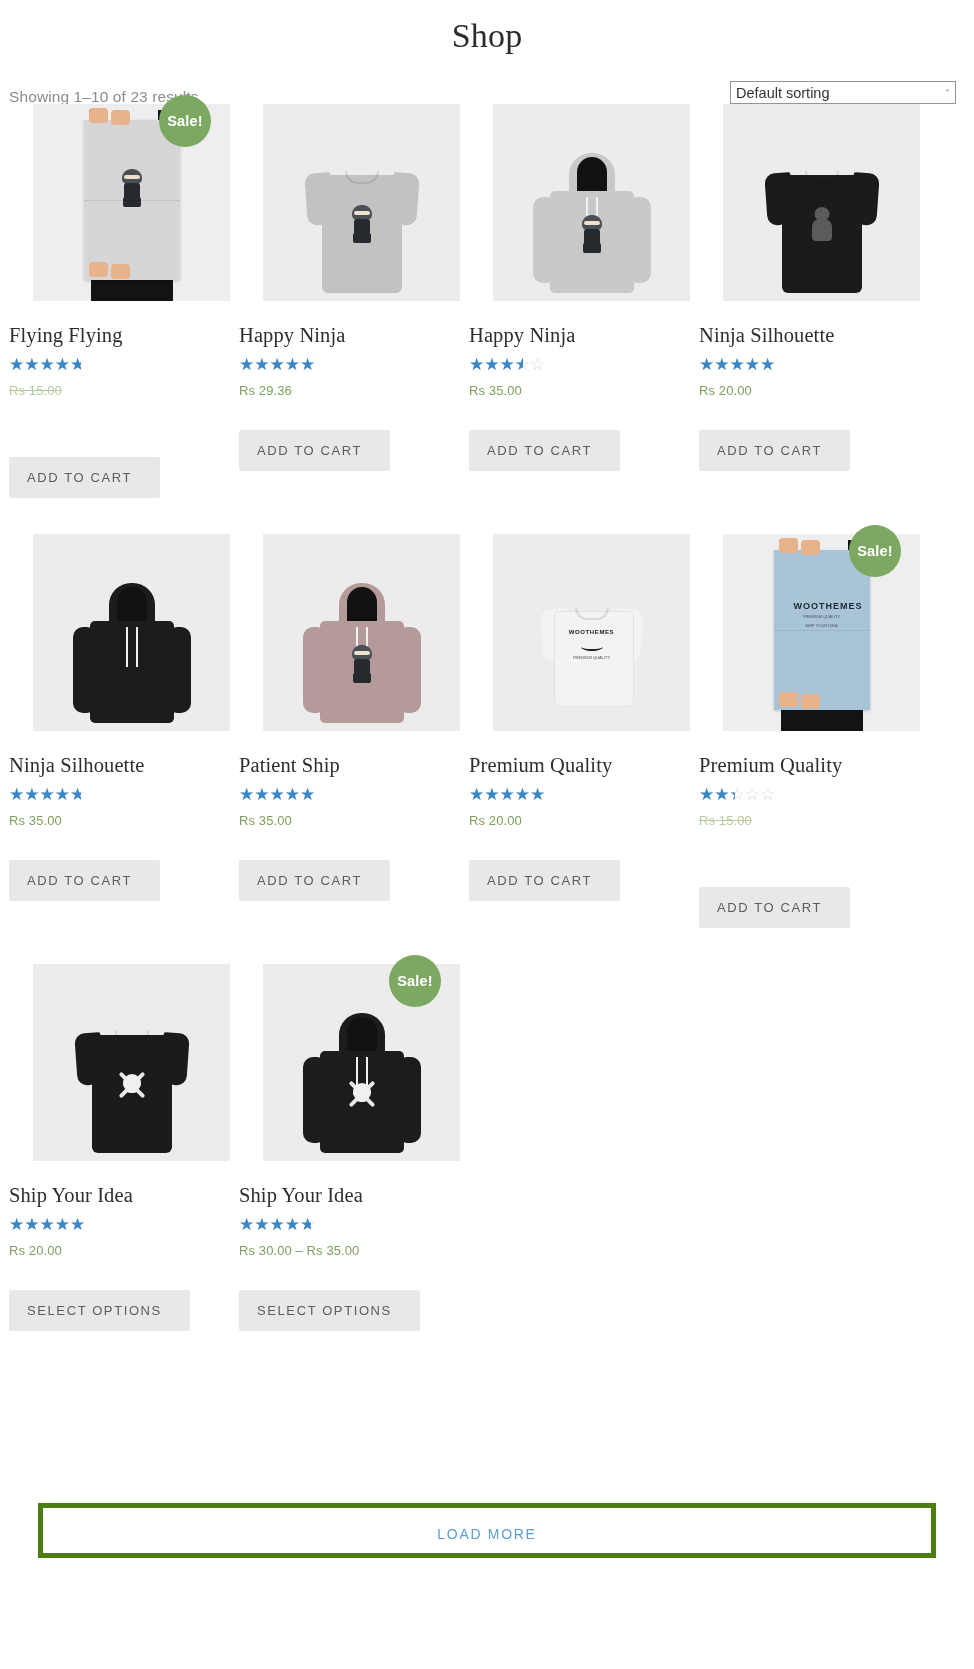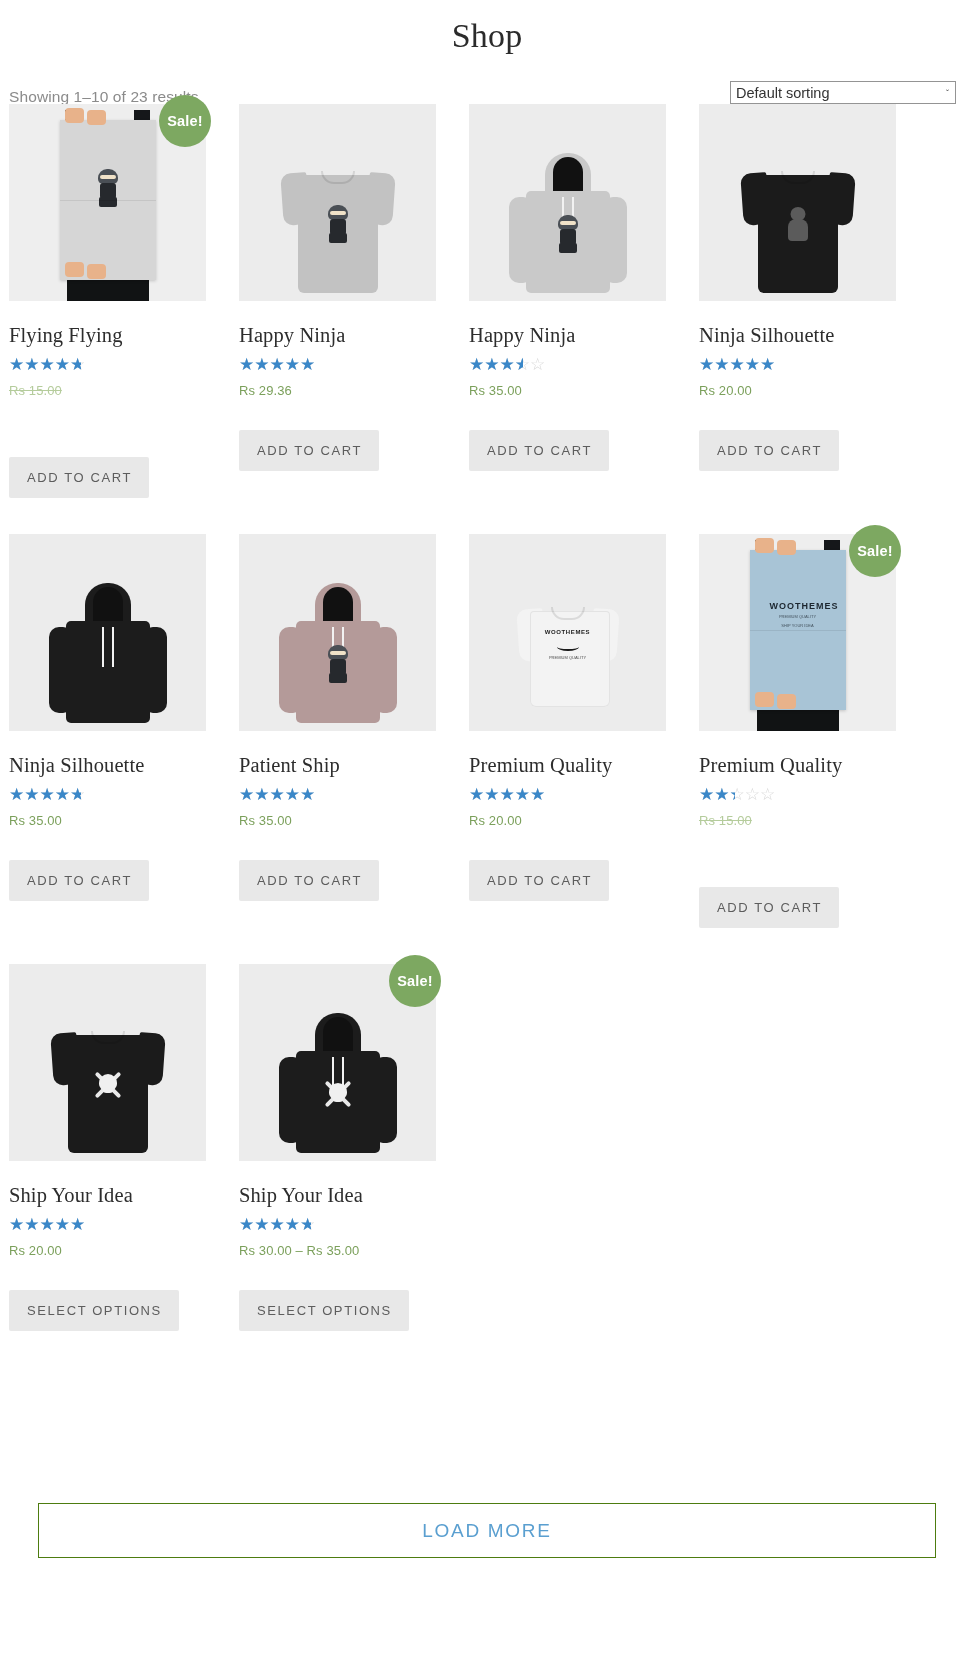--- a/index.html
+++ b/index.html
@@ -92,20 +92,21 @@
   }
   .product.last { margin-right: 0; }
 
   
   .thumb {
     position: relative;
     width: 197px;
     height: 197px;
     background: #ececec;
     overflow: hidden;
+    margin-left: 24px;
   }
 
   
   .sale-badge {
     position: absolute;
     z-index: 5;
     width: 52px;
     height: 52px;
     border-radius: 50%;
     background: #7da861;
@@ -182,42 +183,42 @@
   .btn-wrap.tall { margin-top: 55px; }
   .add-btn {
     display: inline-block;
     background: #e8e8e8;
     border: none;
     border-radius: 2px;
     color: #5d5d5d;
     font-family: "Liberation Sans", sans-serif;
     font-size: 13px;
     letter-spacing: 1.6px;
-    padding: 13px 17px 13px 18px;
+    padding: 13px 28px 13px 18px;
     line-height: 15px;
     cursor: pointer;
     white-space: nowrap;
   }
 
   
   .loadmore-wrap {
     position: absolute;
     left: 38px;
     top: 1503px;
     width: 898px;
   }
   .loadmore {
     display: block;
     width: 100%;
     height: 55px;
     background: #ffffff;
-    border: 1px solid #4d7c0f;
+    border: 5px solid #4d7c0f;
     color: #5a9fd0;
     font-family: "Liberation Sans", sans-serif;
-    font-size: 19px;
+    font-size: 14px;
     letter-spacing: 1.7px;
     cursor: pointer;
     line-height: 53px;
     text-align: center;
   }
 
   
   .art { position: relative; width: 100%; height: 100%; }
 
   

